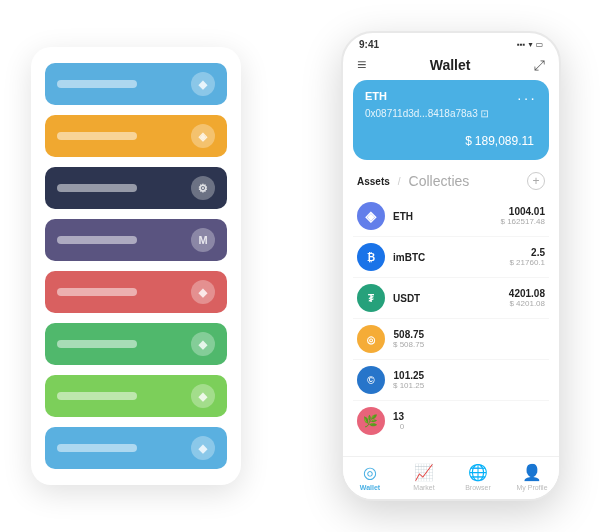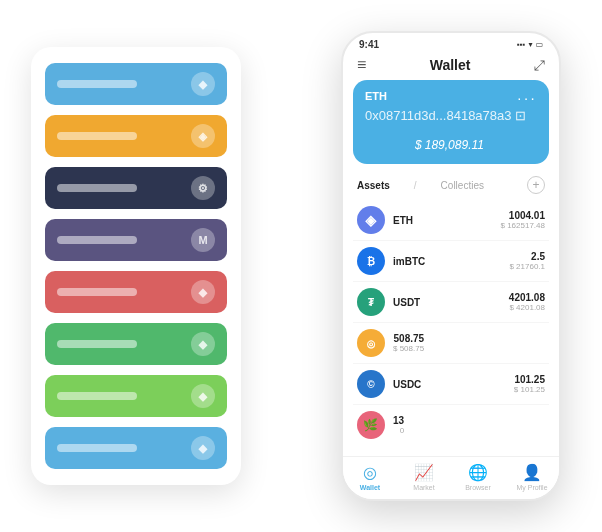--- a/index.html
+++ b/index.html
@@ -133,43 +133,42 @@
     .eth-card-top {
       display: flex;
       justify-content: space-between;
       align-items: flex-start;
       margin-bottom: 2px;
     }
 
     .eth-label { font-size: 11px; font-weight: 700; }
     .eth-dots { font-size: 14px; letter-spacing: 2px; }
 
-    .eth-address { font-size: 13px; opacity: 0.85; margin-bottom: 8px; }
+    .eth-address { font-size: 10px; opacity: 0.85; margin-bottom: 8px; }
 
     .eth-balance {
       font-size: 20px;
       font-weight: 700;
-      text-align: center;
-      font-style: italic;
+      text-align: right;
     }
 
     .eth-balance span { font-size: 12px; font-weight: 400; margin-right: 3px; }
 
     
     .assets-header {
       display: flex;
       justify-content: space-between;
       align-items: center;
       padding: 4px 14px 6px;
     }
 
-    .assets-tabs { display: flex; gap: 24px; align-items: center; }
+    .assets-tabs { display: flex; gap: 8px; align-items: center; }
     .assets-tab-active { font-size: 10px; font-weight: 700; color: #222; }
     .assets-tab-divider { color: #ccc; font-size: 10px; }
-    .assets-tab-inactive { font-size: 10px; color: #aaa; }
+    .assets-tab-inactive { font-size: 14px; color: #aaa; }
     .assets-add { width: 18px; height: 18px; border-radius: 50%; border: 1.5px solid #ccc; display: flex; align-items: center; justify-content: center; font-size: 12px; color: #aaa; cursor: pointer; }
 
     
     .asset-list {
       flex: 1;
       overflow: hidden;
       padding: 0 10px;
     }
 
     .asset-item {
@@ -349,23 +348,20 @@
       <div class="asset-item">
         <div class="asset-icon asset-icon-dai" style="font-size:10px">◎</div>
         <div class="asset-values">
           <div class="asset-amount">508.75</div>
           <div class="asset-usd">$ 508.75</div>
         </div>
       </div>
 
       <div class="asset-item">
         <div class="asset-icon asset-icon-usdc" style="font-size:10px">©</div>
-        <div class="asset-name-col">
-          <div class="asset-name">USDC</div>
-        </div>
         <div class="asset-values">
           <div class="asset-amount">101.25</div>
           <div class="asset-usd">$ 101.25</div>
         </div>
       </div>
 
       <div class="asset-item">
         <div class="asset-icon asset-icon-tft" style="font-size:12px">🌿</div>
         <div class="asset-values">
           <div class="asset-amount">13</div>

